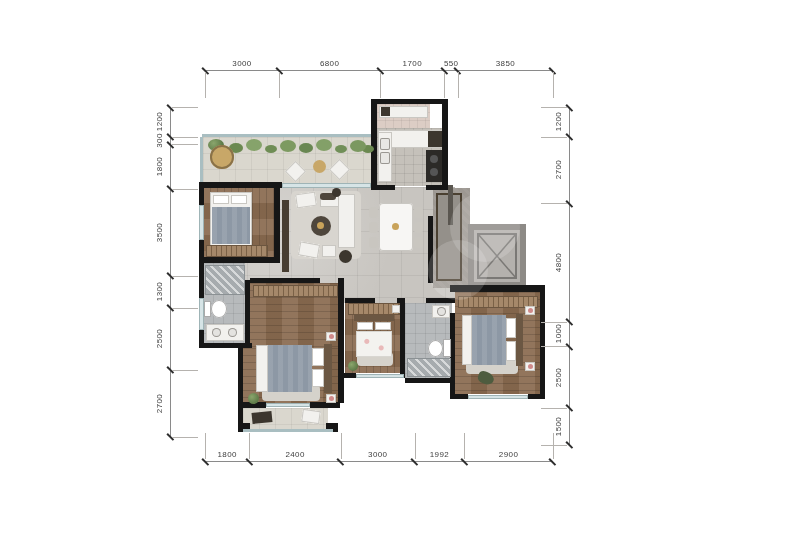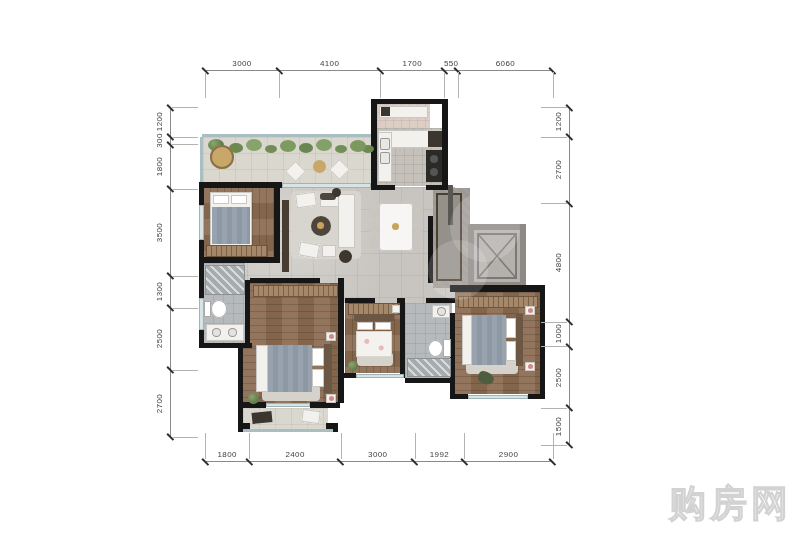--- a/index.html
+++ b/index.html
@@ -246,32 +246,32 @@
   <div class="a faint" style="left:450px;top:192px;width:70px;height:70px"></div>
   <div class="a faint" style="left:428px;top:240px;width:60px;height:60px"></div>
 
   <div id="dims" class="a" style="left:0;top:0;width:800px;height:533px">
       <div style="position: absolute; left: 205px; top: 70px; width: 347.988px; height: 1px; background: rgb(138, 138, 138);"></div>
       <div style="position: absolute; left: 200.5px; top: 69.5px; width: 9px; height: 1.5px; background: rgb(46, 46, 46); transform: rotate(45deg);"></div>
       <div style="position: absolute; left: 205px; top: 72px; width: 1px; height: 26px; background: rgb(181, 178, 174);"></div>
       <div class="dim-label" style="position: absolute; left: 225.02px; top: 59px; width: 34px; height: 9px;">3000</div>
       <div style="position: absolute; left: 274.54px; top: 69.5px; width: 9px; height: 1.5px; background: rgb(46, 46, 46); transform: rotate(45deg);"></div>
       <div style="position: absolute; left: 279.04px; top: 72px; width: 1px; height: 26px; background: rgb(181, 178, 174);"></div>
-      <div class="dim-label" style="position: absolute; left: 312.634px; top: 59px; width: 34px; height: 9px;">4100</div>
+      <div class="dim-label" style="position: absolute; left: 312.634px; top: 59px; width: 34px; height: 9px;">6800</div>
       <div style="position: absolute; left: 375.728px; top: 69.5px; width: 9px; height: 1.5px; background: rgb(46, 46, 46); transform: rotate(45deg);"></div>
       <div style="position: absolute; left: 380.228px; top: 72px; width: 1px; height: 26px; background: rgb(181, 178, 174);"></div>
       <div class="dim-label" style="position: absolute; left: 395.312px; top: 59px; width: 34px; height: 9px;">1700</div>
       <div style="position: absolute; left: 439.896px; top: 69.5px; width: 9px; height: 1.5px; background: rgb(46, 46, 46); transform: rotate(45deg);"></div>
       <div style="position: absolute; left: 444.396px; top: 72px; width: 1px; height: 26px; background: rgb(181, 178, 174);"></div>
       <div class="dim-label" style="position: absolute; left: 434.183px; top: 59px; width: 34px; height: 9px;">550</div>
       <div style="position: absolute; left: 453.47px; top: 69.5px; width: 9px; height: 1.5px; background: rgb(46, 46, 46); transform: rotate(45deg);"></div>
       <div style="position: absolute; left: 457.97px; top: 72px; width: 1px; height: 26px; background: rgb(181, 178, 174);"></div>
       <div style="position: absolute; left: 548.488px; top: 69.5px; width: 9px; height: 1.5px; background: rgb(46, 46, 46); transform: rotate(45deg);"></div>
       <div style="position: absolute; left: 552.988px; top: 72px; width: 1px; height: 26px; background: rgb(181, 178, 174);"></div>
-      <div class="dim-label" style="position: absolute; left: 488.479px; top: 59px; width: 34px; height: 9px;">6060</div>
+      <div class="dim-label" style="position: absolute; left: 488.479px; top: 59px; width: 34px; height: 9px;">3850</div>
       <div style="position: absolute; left: 205px; top: 461px; width: 347.988px; height: 1px; background: rgb(138, 138, 138);"></div>
       <div style="position: absolute; left: 200.5px; top: 460.5px; width: 9px; height: 1.5px; background: rgb(46, 46, 46); transform: rotate(45deg);"></div>
       <div style="position: absolute; left: 205px; top: 433px; width: 1px; height: 26px; background: rgb(181, 178, 174);"></div>
       <div class="dim-label" style="position: absolute; left: 210.212px; top: 450px; width: 34px; height: 9px;">1800</div>
       <div style="position: absolute; left: 244.924px; top: 460.5px; width: 9px; height: 1.5px; background: rgb(46, 46, 46); transform: rotate(45deg);"></div>
       <div style="position: absolute; left: 249.424px; top: 433px; width: 1px; height: 26px; background: rgb(181, 178, 174);"></div>
       <div class="dim-label" style="position: absolute; left: 278.082px; top: 450px; width: 34px; height: 9px;">2400</div>
       <div style="position: absolute; left: 336.24px; top: 460.5px; width: 9px; height: 1.5px; background: rgb(46, 46, 46); transform: rotate(45deg);"></div>
       <div style="position: absolute; left: 340.74px; top: 433px; width: 1px; height: 26px; background: rgb(181, 178, 174);"></div>
       <div class="dim-label" style="position: absolute; left: 360.76px; top: 450px; width: 34px; height: 9px;">3000</div>
@@ -324,15 +324,14 @@
       <div style="position: absolute; left: 541px; top: 346.299px; width: 26px; height: 1px; background: rgb(181, 178, 174);"></div>
       <div class="dim-label" style="position: absolute; left: 541px; top: 372.637px; width: 34px; height: 9px; transform: rotate(-90deg);">2500</div>
       <div style="position: absolute; left: 564.5px; top: 407.474px; width: 9px; height: 1.5px; background: rgb(46, 46, 46); transform: rotate(45deg);"></div>
       <div style="position: absolute; left: 541px; top: 407.974px; width: 26px; height: 1px; background: rgb(181, 178, 174);"></div>
       <div style="position: absolute; left: 564.5px; top: 444.479px; width: 9px; height: 1.5px; background: rgb(46, 46, 46); transform: rotate(45deg);"></div>
       <div style="position: absolute; left: 541px; top: 444.979px; width: 26px; height: 1px; background: rgb(181, 178, 174);"></div>
       <div class="dim-label" style="position: absolute; left: 541px; top: 421.976px; width: 34px; height: 9px; transform: rotate(-90deg);">1500</div>
     </div>
 
   <div id="wm" class="a">
-    <div class="l1">购房网</div>
   </div>
 </div>
 
 </body></html>

